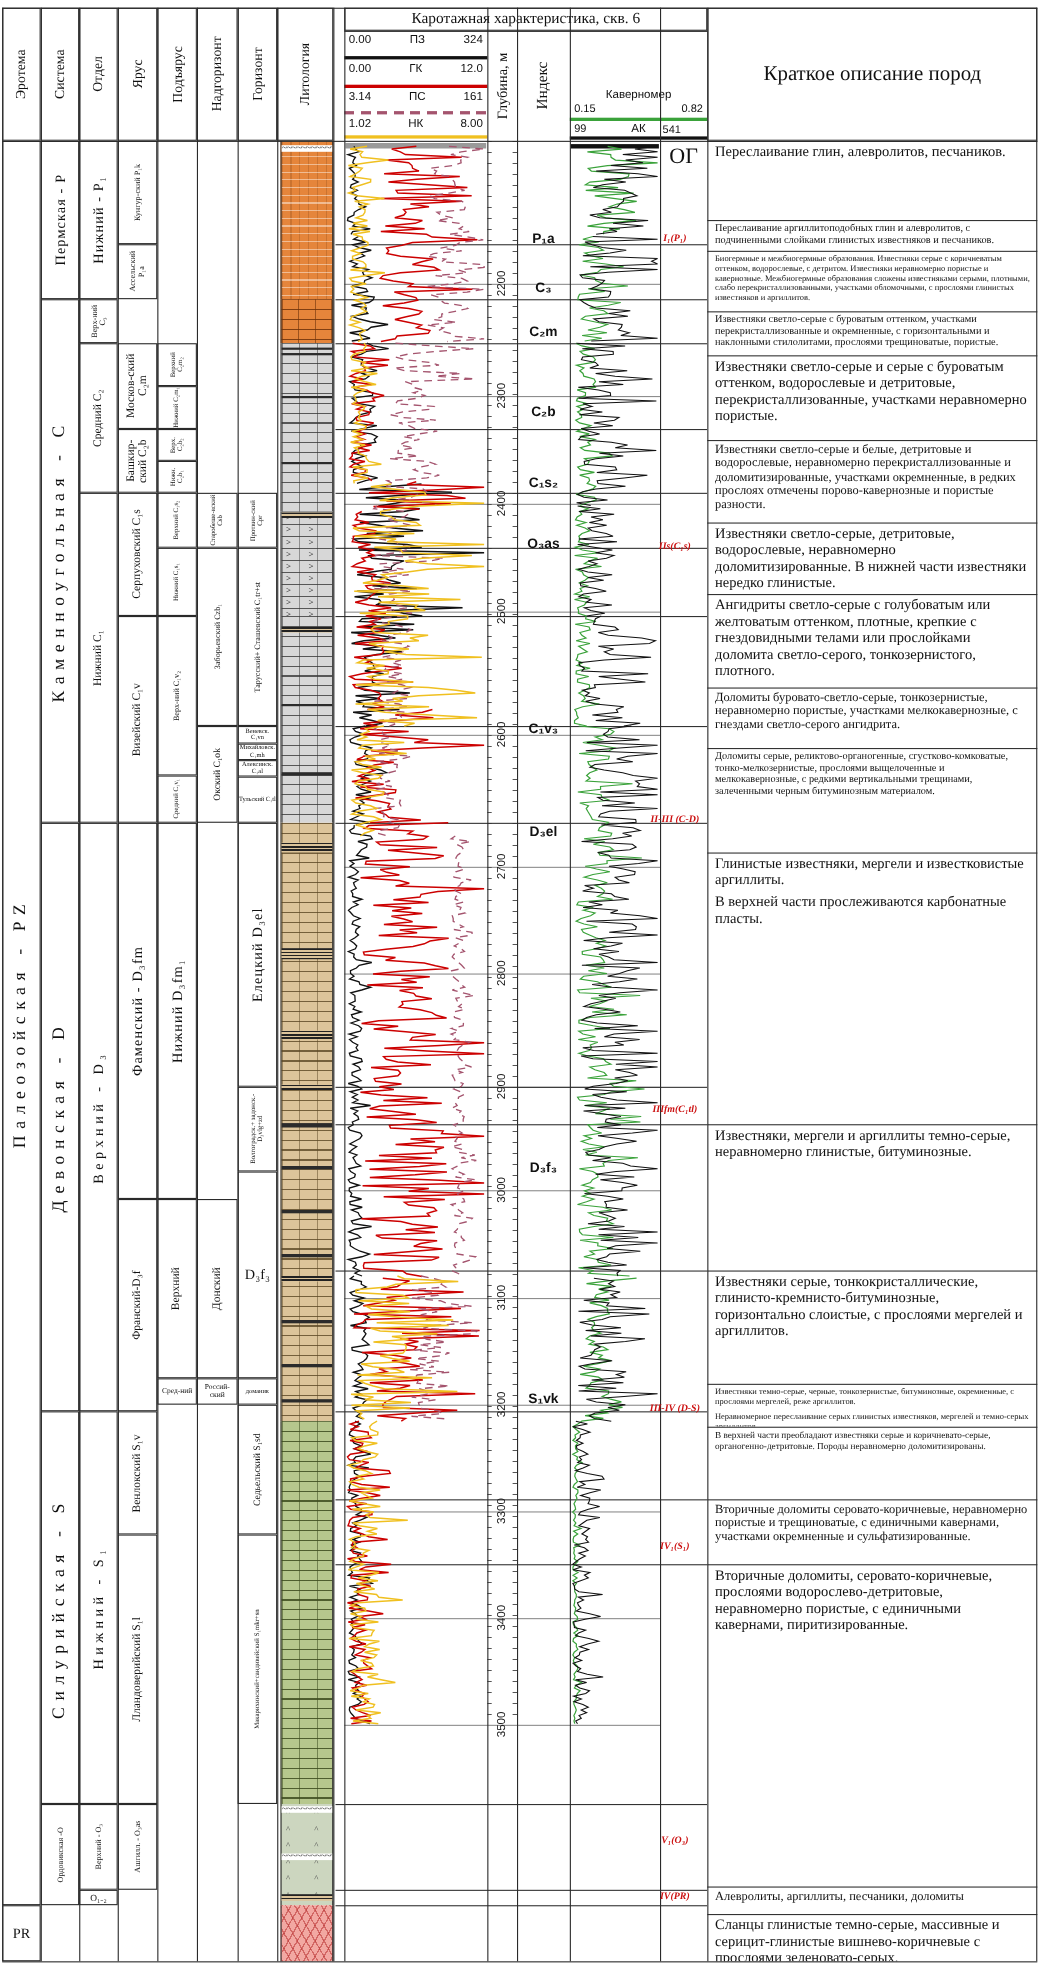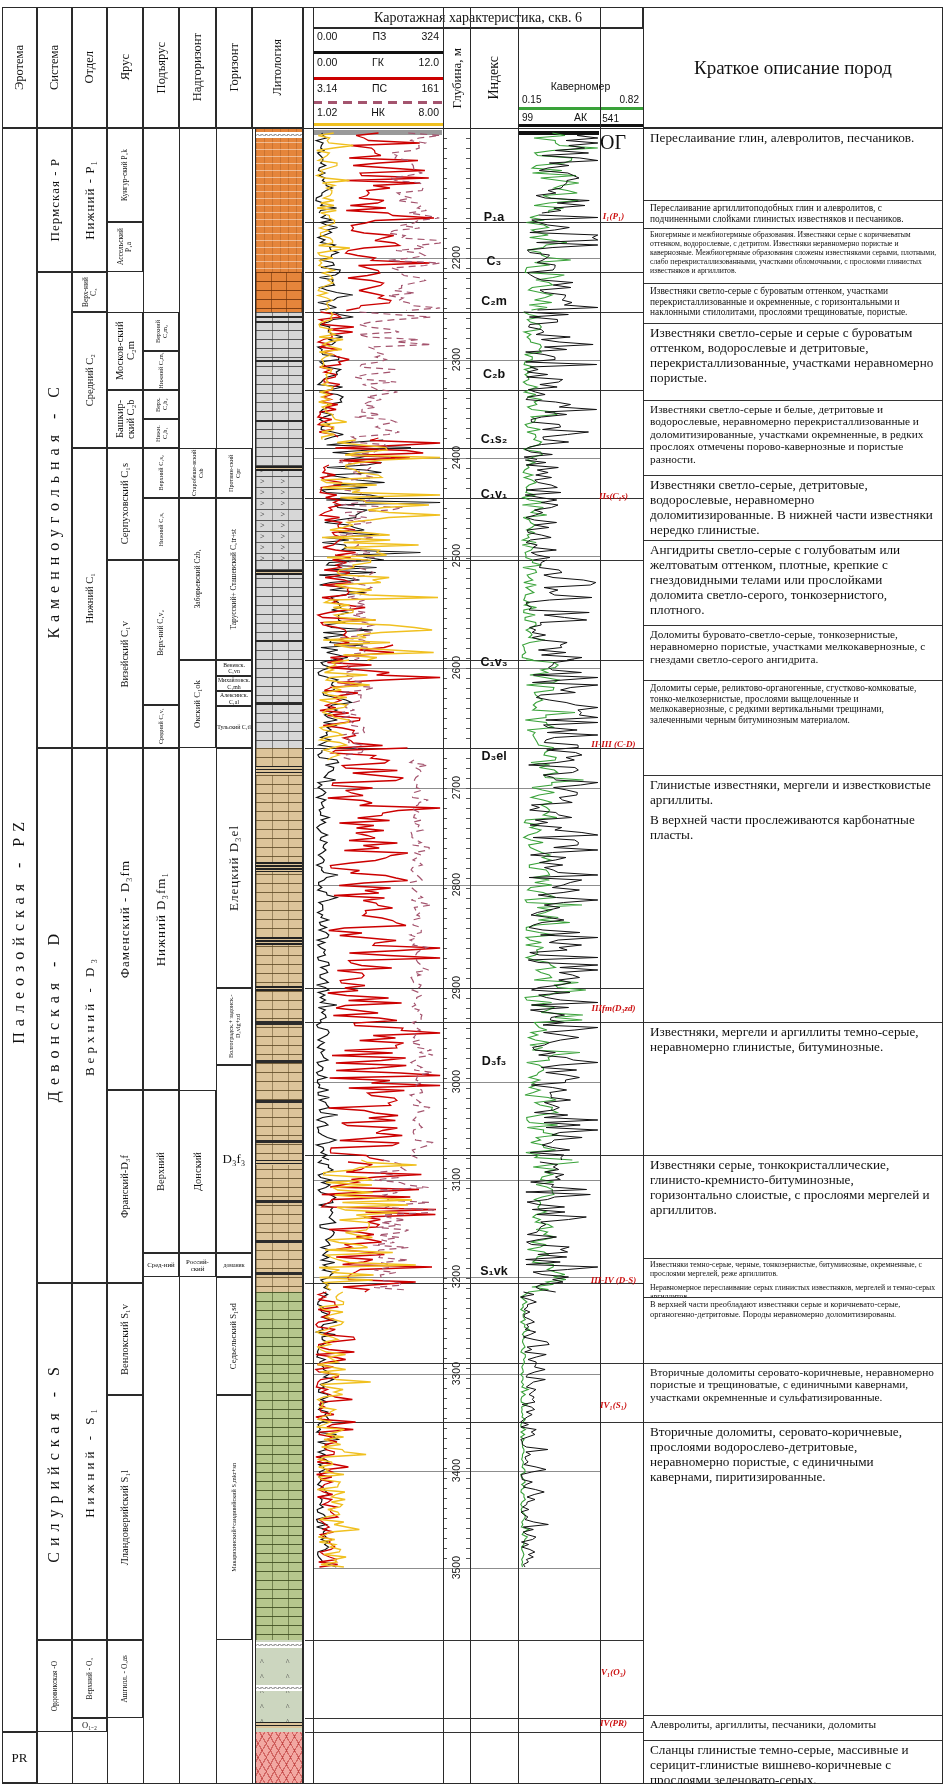--- a/index.html
+++ b/index.html
@@ -23,21 +23,21 @@
   .hdrcell{position:absolute;top:7px;height:121px;box-sizing:border-box;border:1px solid #2a2a2a;display:flex;align-items:center;justify-content:center;font-size:12.5px;z-index:4;background:#fff}
   .desc{position:absolute;left:643px;width:300px;box-sizing:border-box;border-top:1px solid #333;padding:2px 6px 0 7px;overflow:hidden;z-index:6;background:#fff}
   .desc div{margin:0 0 5px 0}
   .d-lg{font-size:13.2px;line-height:1.13}
   .d-md{font-size:11.3px;line-height:1.1}
   .d-sm{font-size:9.4px;line-height:1.12}
   .d-xs{font-size:7.7px;line-height:1.16}
   .d-xs2{font-size:8.4px;line-height:1.22}
   .idx{position:absolute;left:470px;width:48px;text-align:center;font-family:"Liberation Sans",sans-serif;font-weight:bold;font-size:12.5px;z-index:8}
   .refl{position:absolute;left:582px;width:63px;text-align:center;font-style:italic;font-weight:bold;font-size:9px;z-index:8;line-height:1}
-  .og{position:absolute;left:600px;width:43px;text-align:left;font-size:20px;z-index:8}
+  .og{position:absolute;left:600px;width:43px;text-align:center;font-size:20px;z-index:8}
   .dep{position:absolute;left:444px;width:24px;height:46px;display:flex;align-items:center;justify-content:center;z-index:8}
   .dep span{writing-mode:vertical-rl;transform:rotate(180deg);font-family:"Liberation Sans",sans-serif;font-size:10.5px;color:#222}
   .grid{position:absolute;left:313px;width:287px;height:1px;background:#8d8d8d;z-index:2}
   .bound{position:absolute;left:305px;width:338px;height:1px;background:#333;z-index:3}
   .litho{position:absolute;left:255px;width:48px;box-sizing:border-box;border-left:1px solid #2a2a2a;border-right:1px solid #2a2a2a;z-index:1;overflow:hidden;white-space:nowrap}
   .lith-orange-clastic{background-color:#e5853b;background-image:repeating-linear-gradient(180deg,rgba(255,255,255,.45) 0 1px,transparent 1px 7px),repeating-linear-gradient(90deg,rgba(120,60,15,.25) 0 1px,transparent 1px 8px)}
   .lith-orange-brick{background-color:#e5853b;background-image:repeating-linear-gradient(180deg,rgba(110,50,10,.85) 0 1px,transparent 1px 9px),repeating-linear-gradient(90deg,rgba(110,50,10,.6) 0 1px,transparent 1px 15px)}
   .lith-gray-brick{background-color:#d7d7d7;background-image:repeating-linear-gradient(180deg,rgba(55,55,55,.8) 0 1px,transparent 1px 9px),repeating-linear-gradient(90deg,rgba(55,55,55,.55) 0 1px,transparent 1px 16px)}
   .lith-anhydrite{background-color:#d7d7d7;background-image:repeating-linear-gradient(180deg,rgba(55,55,55,.8) 0 1px,transparent 1px 11px),repeating-linear-gradient(90deg,rgba(55,55,55,.45) 0 1px,transparent 1px 16px);font-size:8px;line-height:11px;letter-spacing:7px;color:#222;padding-left:4px}
   .lith-tan-brick{background-color:#dcc49a;background-image:repeating-linear-gradient(180deg,rgba(90,70,35,.8) 0 1px,transparent 1px 9px),repeating-linear-gradient(90deg,rgba(90,70,35,.5) 0 1px,transparent 1px 16px)}
@@ -472,30 +472,30 @@
     <div class="bound" style="top: 1363px;"></div>
     <div class="bound" style="top: 1422px;"></div>
     <div class="bound" style="top: 1640px;"></div>
     <div class="bound" style="top: 1718px;"></div>
     <div class="bound" style="top: 1732px;"></div>
     <div class="idx" style="top: 210px;">P₁a</div>
     <div class="idx" style="top: 254px;">C₃</div>
     <div class="idx" style="top: 294px;">C₂m</div>
     <div class="idx" style="top: 367px;">C₂b</div>
     <div class="idx" style="top: 432px;">C₁s₂</div>
-    <div class="idx" style="top: 487px;">C₁v₁</div>
+    <div class="idx" style="top: 487px;">O₃as</div>
     <div class="idx" style="top: 655px;">C₁v₃</div>
     <div class="idx" style="top: 749px;">D₃el</div>
     <div class="idx" style="top: 1054px;">D₃f₃</div>
     <div class="idx" style="top: 1264px;">S₁vk</div>
     <div class="og" style="top: 131px;">ОГ</div>
     <div class="refl" style="top: 212px; color: rgb(204, 17, 17);">I₁(P₁)</div>
     <div class="refl" style="top: 492px; color: rgb(204, 17, 17);">IIs(C₁s)</div>
     <div class="refl" style="top: 740px; color: rgb(204, 17, 17);">II-III (C-D)</div>
-    <div class="refl" style="top: 1004px; color: rgb(204, 17, 17);">IIIfm(D₃zd)</div>
+    <div class="refl" style="top: 1004px; color: rgb(204, 17, 17);">IIIfm(C₁tl)</div>
     <div class="refl" style="top: 1276px; color: rgb(204, 17, 17);">III-IV (D-S)</div>
     <div class="refl" style="top: 1401px; color: rgb(204, 17, 17);">IV₁(S₁)</div>
     <div class="refl" style="top: 1668px; color: rgb(204, 17, 17);">V₁(O₃)</div>
     <div class="refl" style="top: 1719px; color: rgb(204, 17, 17);">IV(PR)</div>
     <div class="desc d-lg" style="top: 128px; height: 72px;">
       <div>Переслаивание глин, алевролитов, песчаников.</div>
     </div>
     <div class="desc d-sm" style="top: 200px; height: 28px;">
       <div>Переслаивание аргиллитоподобных глин и алевролитов, с подчиненными слойками глинистых известняков и песчаников.</div>
     </div>

